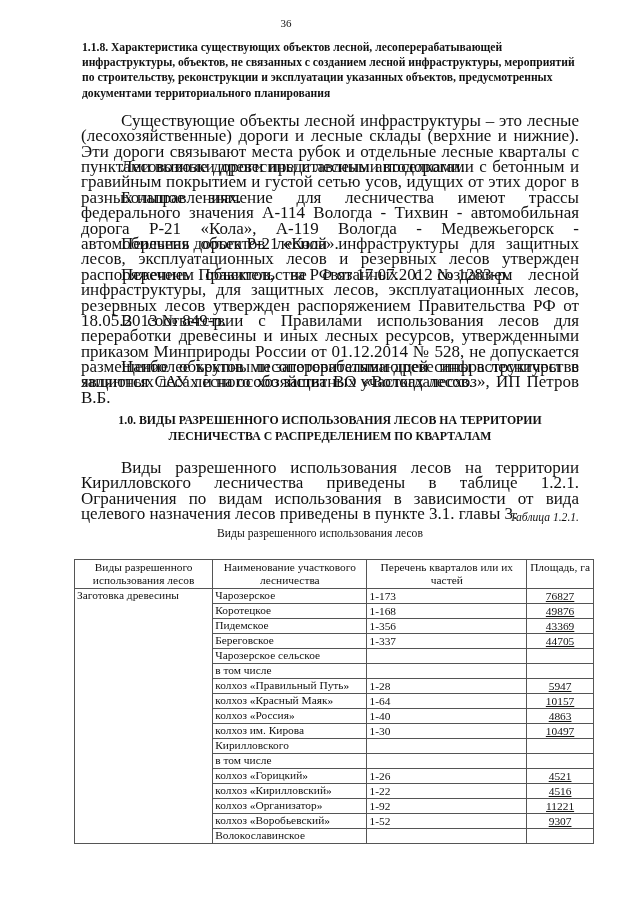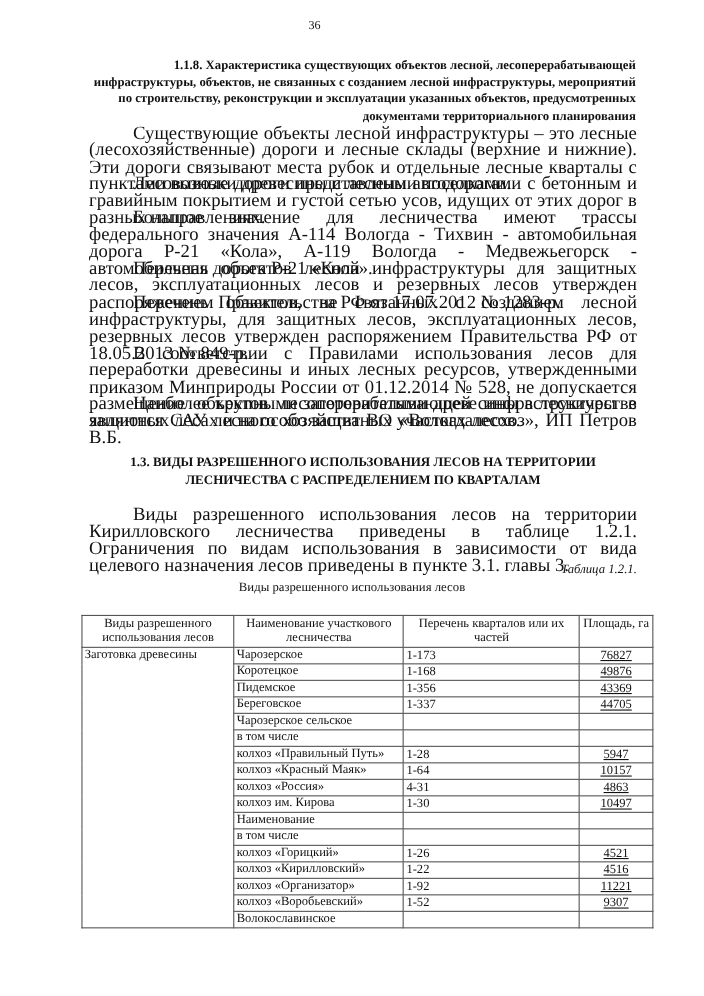--- a/index.html
+++ b/index.html
@@ -4,21 +4,21 @@
 <style>
   html, body { margin: 0; padding: 0; background: #ffffff; }
   body {
     width: 640px; height: 905px; overflow: hidden; position: relative;
     font-family: "Liberation Serif", "DejaVu Serif", serif;
     color: #111111;
   }
   .page-number { position: absolute; left: 0; width: 572px; top: 17px; text-align: center; font-size: 11px; }
   .h-section {
     position: absolute; left: 82px; width: 496px; top: 40px;
-    font-weight: bold; font-size: 11.6px; line-height: 15.2px; text-align: right; margin-top: 12px;
+    font-weight: bold; font-size: 11.6px; line-height: 15.2px; text-align: left;
   }
   .para {
     position: absolute; left: 81px; width: 498px;
     font-size: 17px; line-height: 15.3px; text-align: justify; text-indent: 40px;
     margin: 0;
   }
   .h-section2 {
     position: absolute; left: 82px; width: 496px; top: 413px;
     font-weight: bold; font-size: 11.8px; line-height: 15.5px; text-align: center;
   }
@@ -51,21 +51,21 @@
 <div class="h-section">1.1.8. Характеристика существующих объектов лесной, лесоперерабатывающей инфраструктуры, объектов, не связанных с созданием лесной инфраструктуры, мероприятий по строительству, реконструкции и эксплуатации указанных объектов, предусмотренных документами территориального планирования</div>
 
 <p class="para" style="top:113px">Существующие объекты лесной инфраструктуры – это лесные (лесохозяйственные) дороги и лесные склады (верхние и нижние). Эти дороги связывают места рубок и отдельные лесные кварталы с пунктами вывозки древесины и лесными поселками.</p>
 <p class="para" style="top:159px">Лесовозные дороги представлены автодорогами с бетонным и гравийным покрытием и густой сетью усов, идущих от этих дорог в разных направлениях.</p>
 <p class="para" style="top:190px">Большое значение для лесничества имеют трассы федерального значения А-114 Вологда - Тихвин - автомобильная дорога Р-21 «Кола», А-119 Вологда - Медвежьегорск - автомобильная дорога Р-21 «Кола».</p>
 <p class="para" style="top:236px">Перечень объектов лесной инфраструктуры для защитных лесов, эксплуатационных лесов и резервных лесов утвержден распоряжением Правительства РФ от 17.07.2012 № 1283-р.</p>
 <p class="para" style="top:267px">Перечень объектов, не связанных с созданием лесной инфраструктуры, для защитных лесов, эксплуатационных лесов, резервных лесов утвержден распоряжением Правительства РФ от 18.05.2013 № 849-р.</p>
 <p class="para" style="top:313px">В соответствии с Правилами использования лесов для переработки древесины и иных лесных ресурсов, утвержденными приказом Минприроды России от 01.12.2014 № 528, не допускается размещение объектов лесоперерабатывающей инфраструктуры в защитных лесах и на особо защитных участках лесов.</p>
 <p class="para" style="top:359px">Наиболее крупными заготовителями древесины в лесничестве являются САУ лесного хозяйства ВО «Вологдалесхоз», ИП Петров В.Б.</p>
 
-<div class="h-section2">1.3. ВИДЫ РАЗРЕШЕННОГО ИСПОЛЬЗОВАНИЯ ЛЕСОВ НА ТЕРРИТОРИИ ЛЕСНИЧЕСТВА С РАСПРЕДЕЛЕНИЕМ ПО КВАРТАЛАМ</div>
+<div class="h-section2">1.0. ВИДЫ РАЗРЕШЕННОГО ИСПОЛЬЗОВАНИЯ ЛЕСОВ НА ТЕРРИТОРИИ ЛЕСНИЧЕСТВА С РАСПРЕДЕЛЕНИЕМ ПО КВАРТАЛАМ</div>
 
 <p class="para" style="top:460px">Виды разрешенного использования лесов на территории Кирилловского лесничества приведены в таблице 1.2.1. Ограничения по видам использования в зависимости от вида целевого назначения лесов приведены в пункте 3.1. главы 3.</p>
 
 <div class="table-label">Таблица 1.2.1.</div>
 <div class="table-caption">Виды разрешенного использования лесов</div>
 
 <table class="forest">
   <thead>
     <tr>
       <th class="c1">Виды разрешенного использования лесов</th>
@@ -111,30 +111,30 @@
       <td class="quarters">1-28</td>
       <td class="num">5947</td>
     </tr>
     <tr>
       <td class="name">колхоз «Красный Маяк»</td>
       <td class="quarters">1-64</td>
       <td class="num">10157</td>
     </tr>
     <tr>
       <td class="name">колхоз «Россия»</td>
-      <td class="quarters">4-31</td>
+      <td class="quarters">1-40</td>
       <td class="num">4863</td>
     </tr>
     <tr>
       <td class="name">колхоз им. Кирова</td>
       <td class="quarters">1-30</td>
       <td class="num">10497</td>
     </tr>
     <tr>
-      <td class="name">Наименование</td>
+      <td class="name">Кирилловского</td>
       <td class="quarters"></td>
       <td class="num"></td>
     </tr>
     <tr>
       <td class="name">в том числе</td>
       <td class="quarters"></td>
       <td class="num"></td>
     </tr>
     <tr>
       <td class="name">колхоз «Горицкий»</td>

